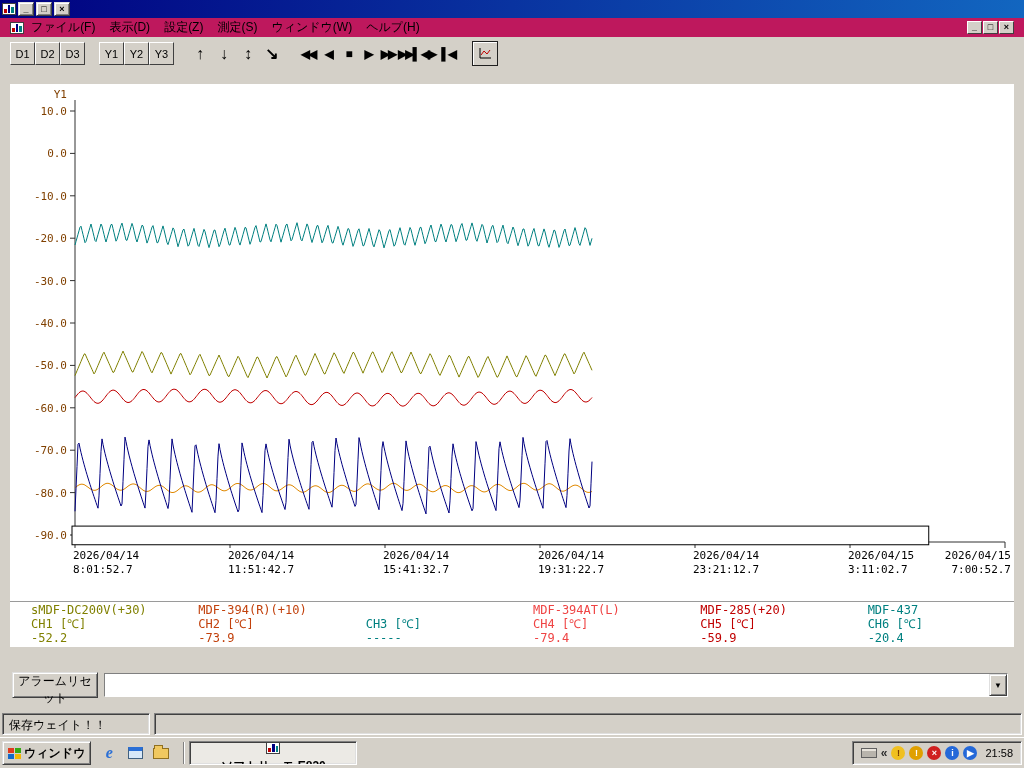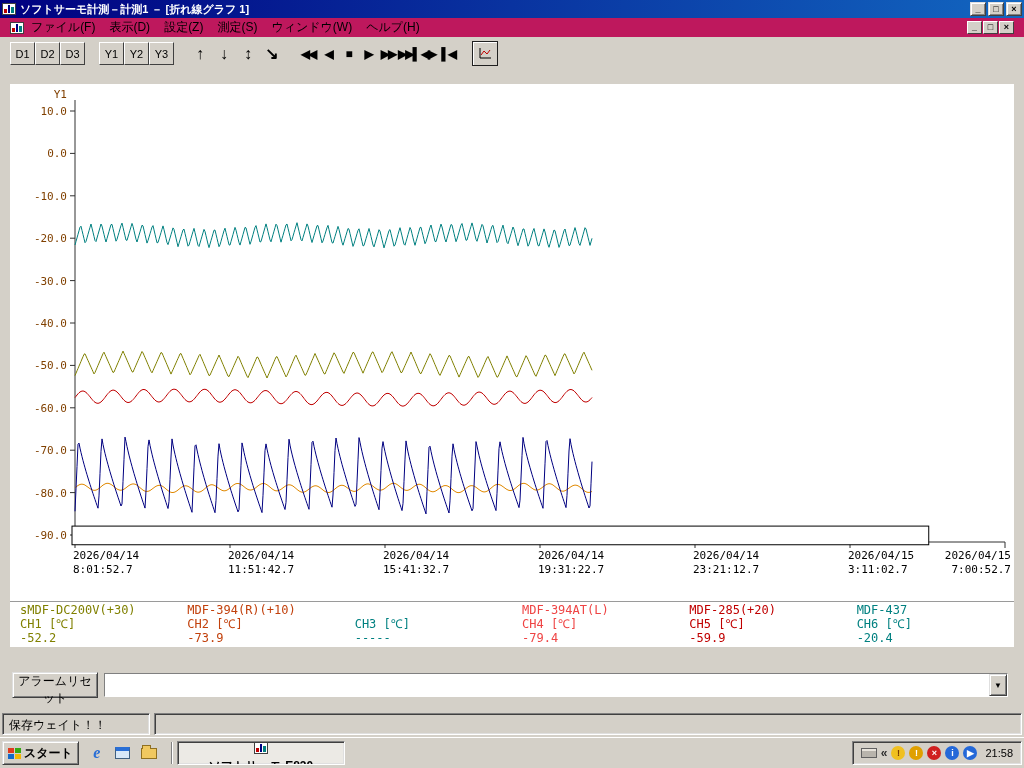--- a/index.html
+++ b/index.html
@@ -54,21 +54,21 @@
     justify-content:center;cursor:default;}
 
   
   .client{position:absolute;top:70px;left:0;width:1024px;height:641px;background:#d4d0c8;}
   .chart-panel{position:absolute;top:14px;left:10px;width:1004px;height:563px;
     background:#fff;}
   .chart-panel svg{display:block;}
   .legend{position:absolute;left:0;bottom:0;width:1004px;height:46px;background:#fff;
     border-top:1px solid #9a9a9a;display:flex;
     font-family:"DejaVu Sans Mono",monospace;font-size:12px;line-height:14px;}
-  .lg-col{flex:1;padding:1px 2px 1px 10px;overflow:hidden;white-space:nowrap;}
+  .lg-col{flex:1;padding:1px 2px 1px 21px;overflow:hidden;white-space:nowrap;}
   .lg-name,.lg-ch,.lg-val{height:14px;}
 
   .alarm-btn{position:absolute;top:602px;left:12px;width:86px;height:26px;
     font-size:12px;font-family:"Liberation Sans",sans-serif;cursor:default;}
   .combo{position:absolute;top:603px;left:104px;width:904px;height:24px;
     background:#fff;display:flex;}
   .combo-field{flex:1;padding:3px 4px;font-size:12px;background:#fff;}
   .combo-arrow{width:18px;height:100%;display:flex;align-items:center;
     justify-content:center;font-size:8px;cursor:default;}
 
@@ -114,21 +114,20 @@
 <body>
 
 <div class="screen">
 
   <div class="titlebar">
     <span class="mini-chart">
         <i class="b1"></i>
         <i class="b2"></i>
         <i class="b3"></i>
       </span>
-    <span class="title-text">ソフトサーモ計測－計測1 － [折れ線グラフ 1]</span>
     <span class="win-btn raised">_</span>
     <span class="win-btn raised">□</span>
     <span class="win-btn raised">×</span>
   </div>
 
   <div class="menubar">
     <span class="mini-chart">
         <i class="b1"></i>
         <i class="b2"></i>
         <i class="b3"></i>
@@ -287,21 +286,21 @@
   </div>
 
   <div class="taskbar">
     <button class="start-btn raised">
       <span class="flag">
           <i class="f1"></i>
           <i class="f2"></i>
           <i class="f3"></i>
           <i class="f4"></i>
         </span>
-      <span>スタート</span>
+      <span>ウィンドウ</span>
     </button>
     <div class="qlaunch">
       <span class="ql">
           <span class="ie-e">e</span>
         </span>
       <span class="ql">
           <span class="desk"></span>
         </span>
       <span class="ql">
           <span class="folder"></span>

